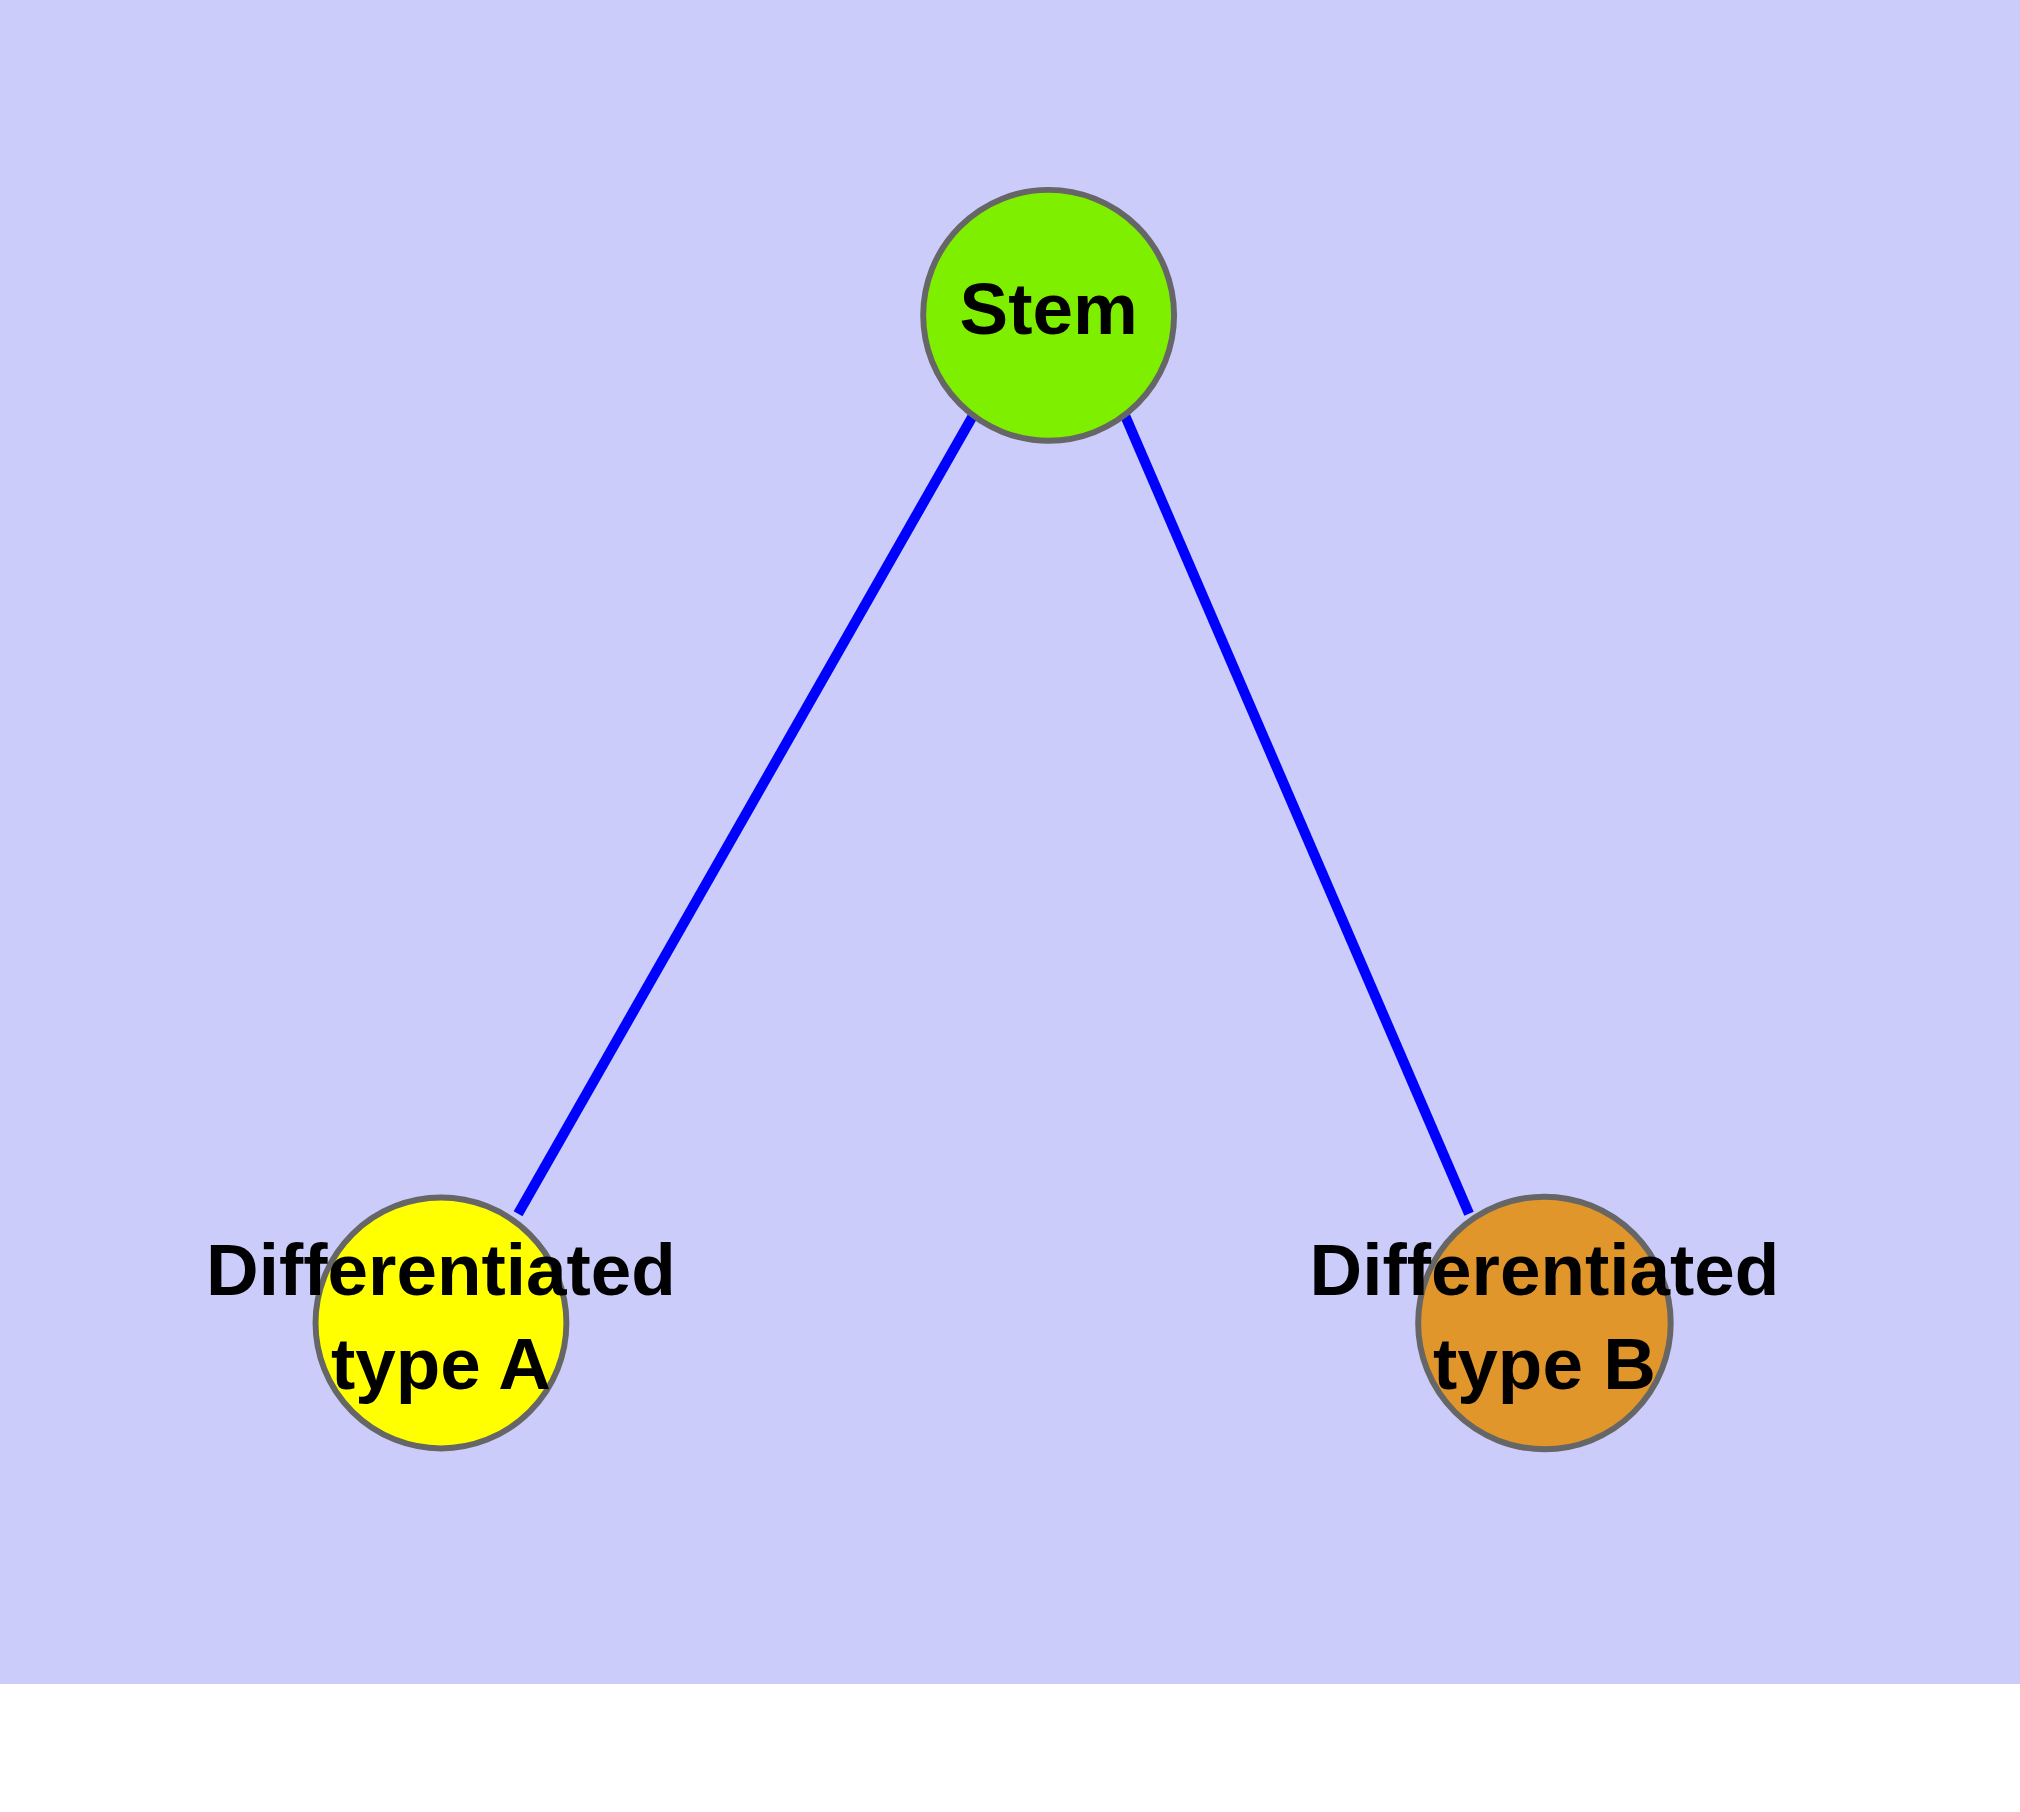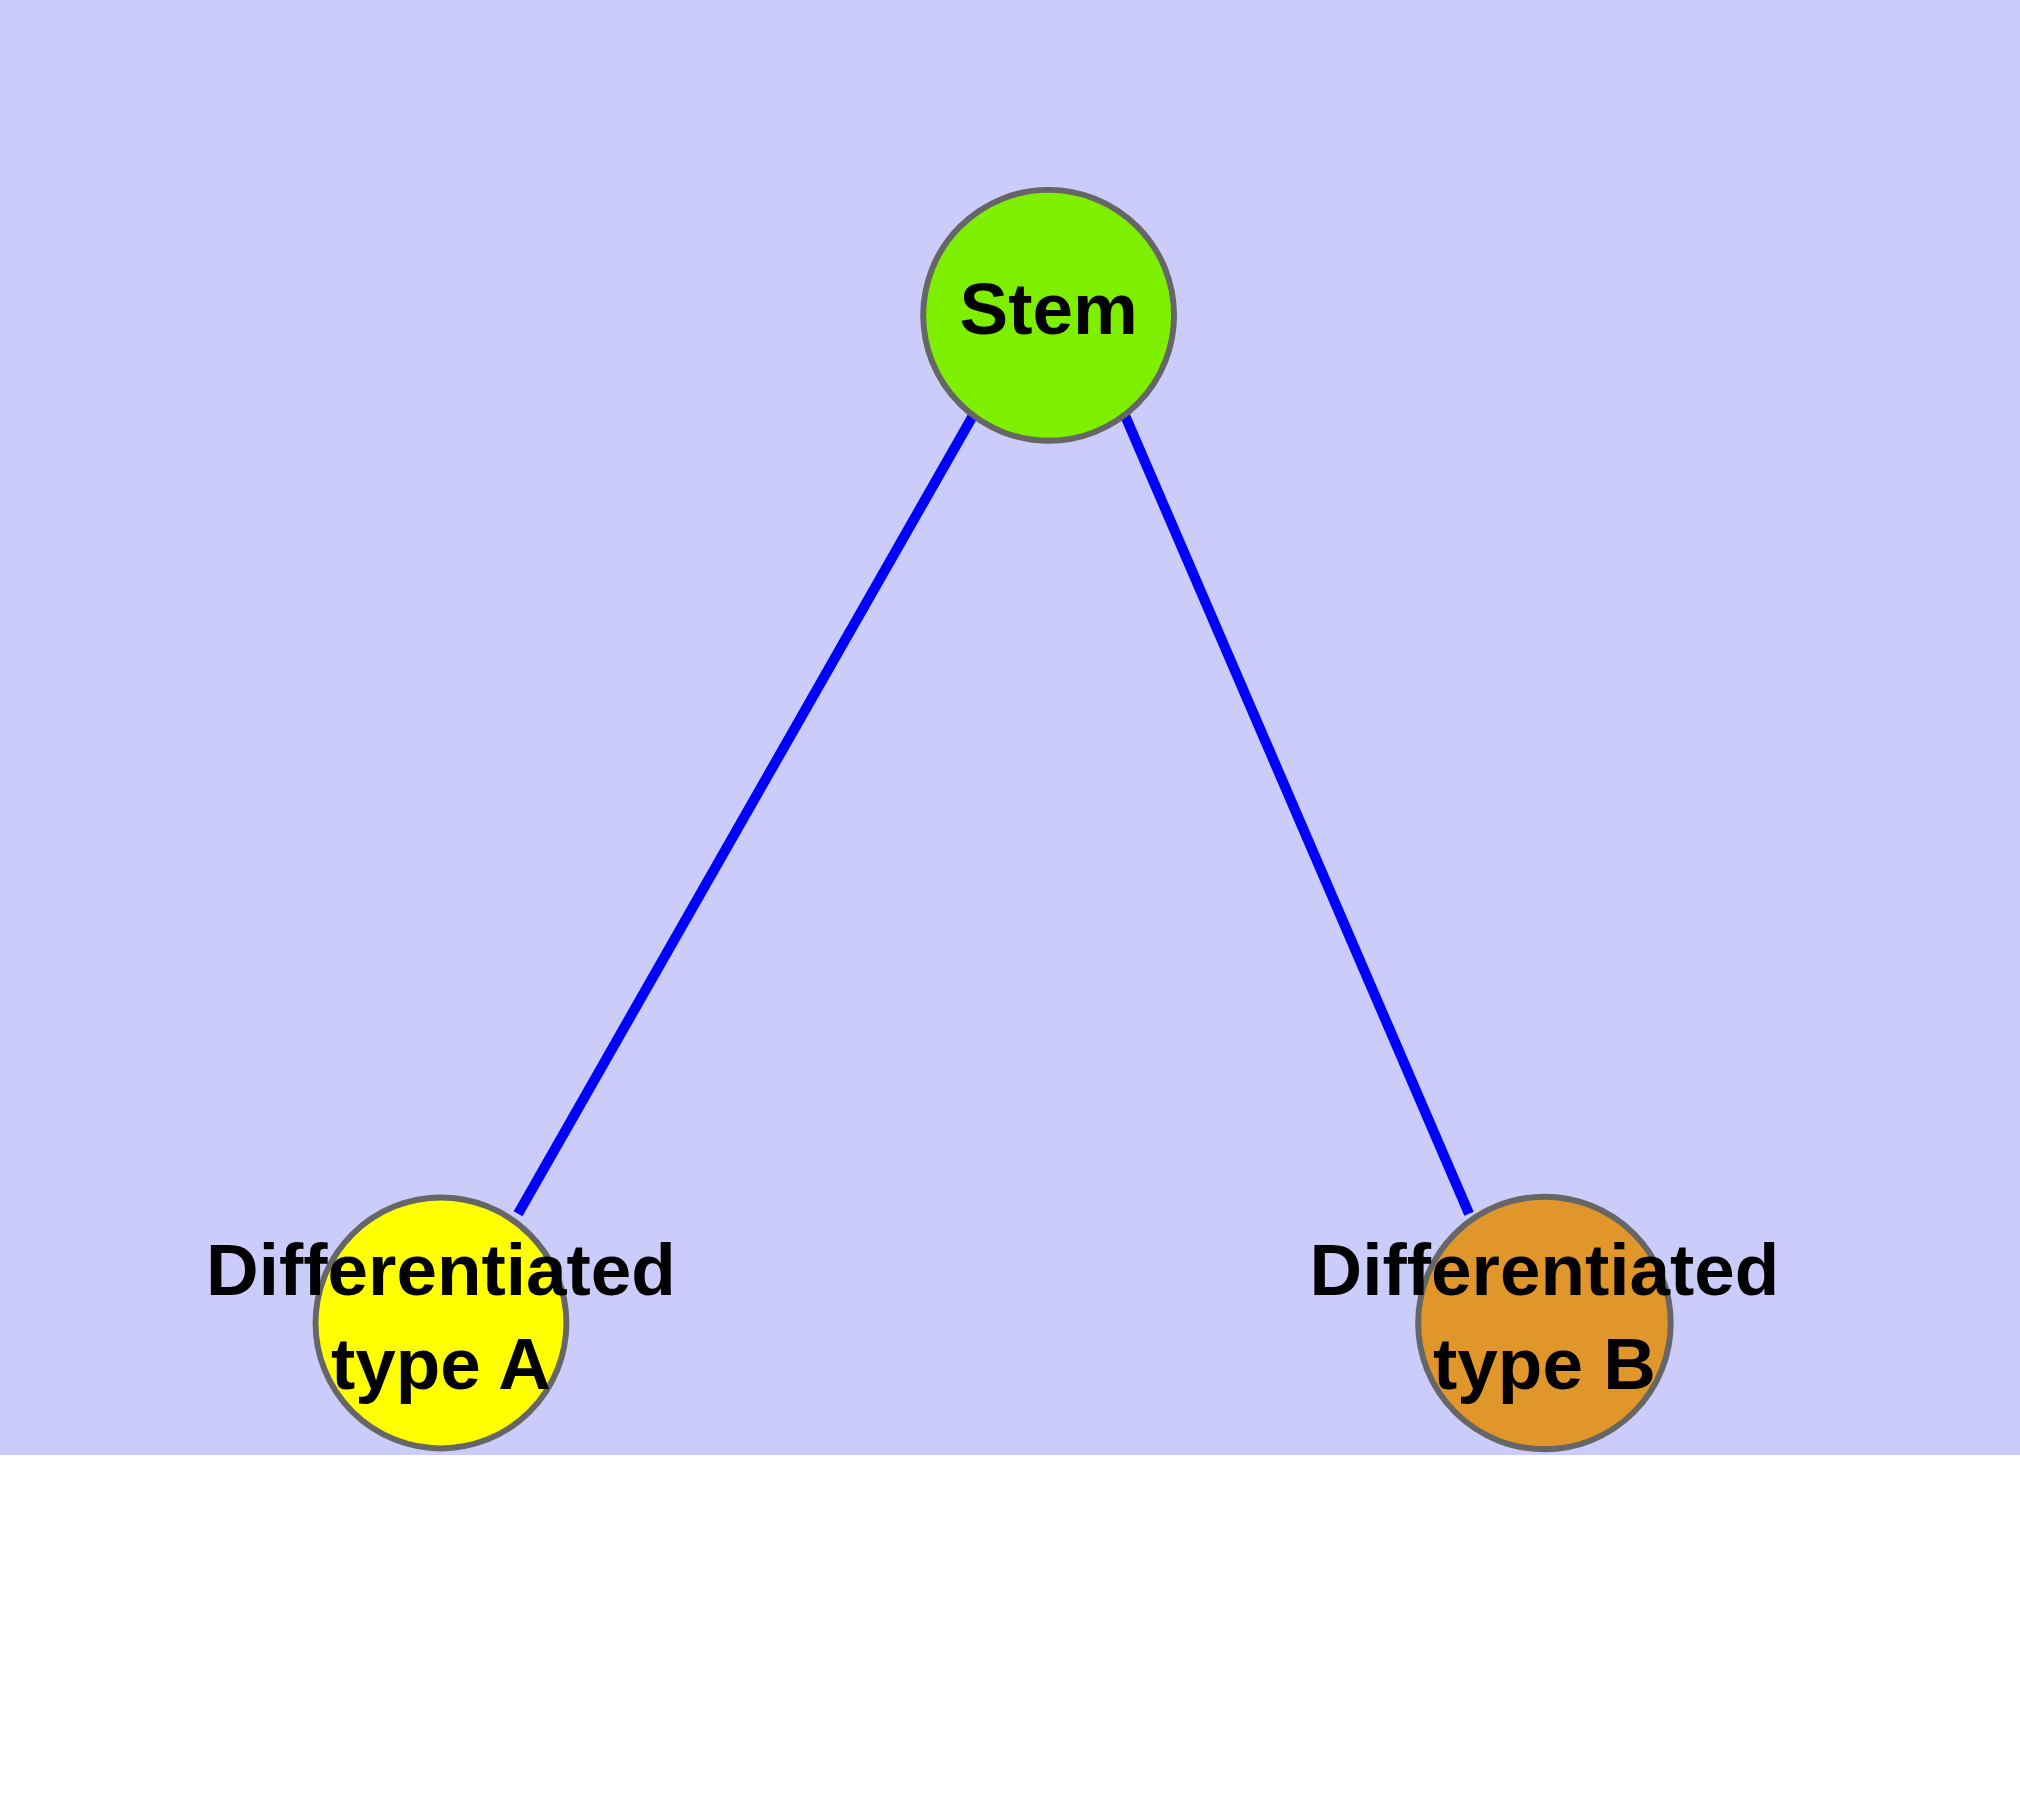--- a/index.html
+++ b/index.html
@@ -3,21 +3,21 @@
 <meta charset="utf-8">
 <style>
   html, body {
     margin: 0;
     padding: 0;
     background: #ffffff;
   }
   #canvas {
     position: relative;
     width: 2021px;
-    height: 1455px;
+    height: 1684px;
     overflow: hidden;
     font-family: "Liberation Sans", sans-serif;
   }
   #graph-svg {
     position: absolute;
     top: 0;
     left: 0;
     width: 2021px;
     height: 1812px;
     display: block;

